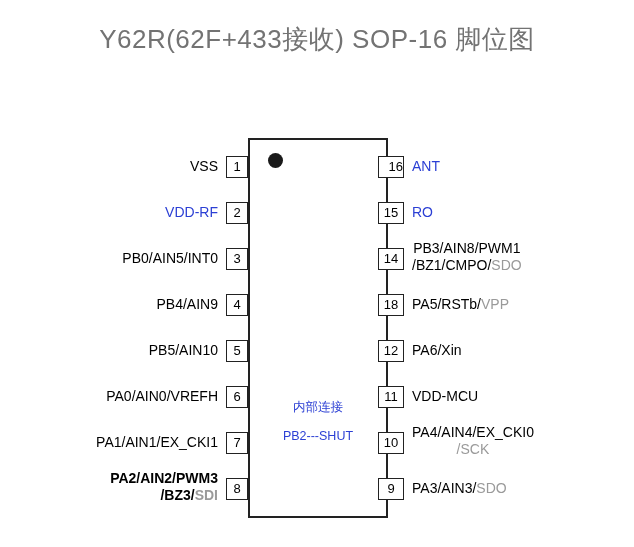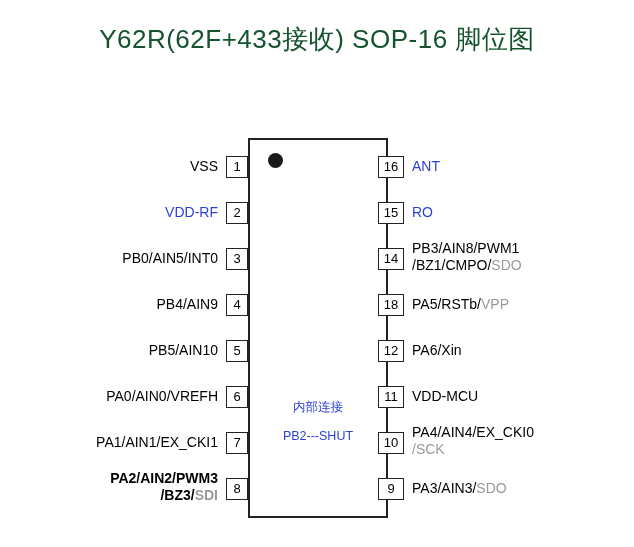--- a/index.html
+++ b/index.html
@@ -17,21 +17,21 @@
   }
   #title {
     position: absolute;
     top: 22px;
     left: 0;
     width: 634px;
     text-align: center;
     font-size: 26px;
     font-weight: 400;
     letter-spacing: 0.5px;
-    color: #14532d;
+    color: #737373;
     white-space: nowrap;
   }
   #chip-area {
     position: absolute;
     left: 0;
     top: 120px;
     width: 634px;
     height: 400px;
   }
   
@@ -87,21 +87,21 @@
     position: absolute;
     font-size: 14px;
     line-height: 17px;
     white-space: nowrap;
     color: #000;
   }
   .pin-label.left {
     text-align: right;
   }
   .pin-label.right {
-    text-align: left;
+    text-align: center;
   }
   .blue { color: #2b3fd4; }
   .gray { color: #9a9a9a; }
 </style>
 </head>
 <body>
 
 <div id="title">Y62R(62F+433接收) SOP-16 脚位图</div>
 
 <div id="chip-area">
@@ -116,21 +116,21 @@
 
   <div class="pin-box" style="left:226px; top:36px;">1</div>
   <div class="pin-box" style="left:226px; top:82px;">2</div>
   <div class="pin-box" style="left:226px; top:128px;">3</div>
   <div class="pin-box" style="left:226px; top:174px;">4</div>
   <div class="pin-box" style="left:226px; top:220px;">5</div>
   <div class="pin-box" style="left:226px; top:266px;">6</div>
   <div class="pin-box" style="left:226px; top:312px;">7</div>
   <div class="pin-box" style="left:226px; top:358px;">8</div>
 
-  <div class="pin-box right" style="left:378px; top:36px;">16</div>
+  <div class="pin-box right" style="left:378px; top:36px;text-align:right;">16</div>
   <div class="pin-box right" style="left:378px; top:82px;">15</div>
   <div class="pin-box right" style="left:378px; top:128px;">14</div>
   <div class="pin-box right" style="left:378px; top:174px;">18</div>
   <div class="pin-box right" style="left:378px; top:220px;">12</div>
   <div class="pin-box right" style="left:378px; top:266px;">11</div>
   <div class="pin-box right" style="left:378px; top:312px;">10</div>
   <div class="pin-box right" style="left:378px; top:358px;">9</div>
 
   <div class="pin-label left" style="left:26px; top:38px; width:192px;">VSS</div>
 

